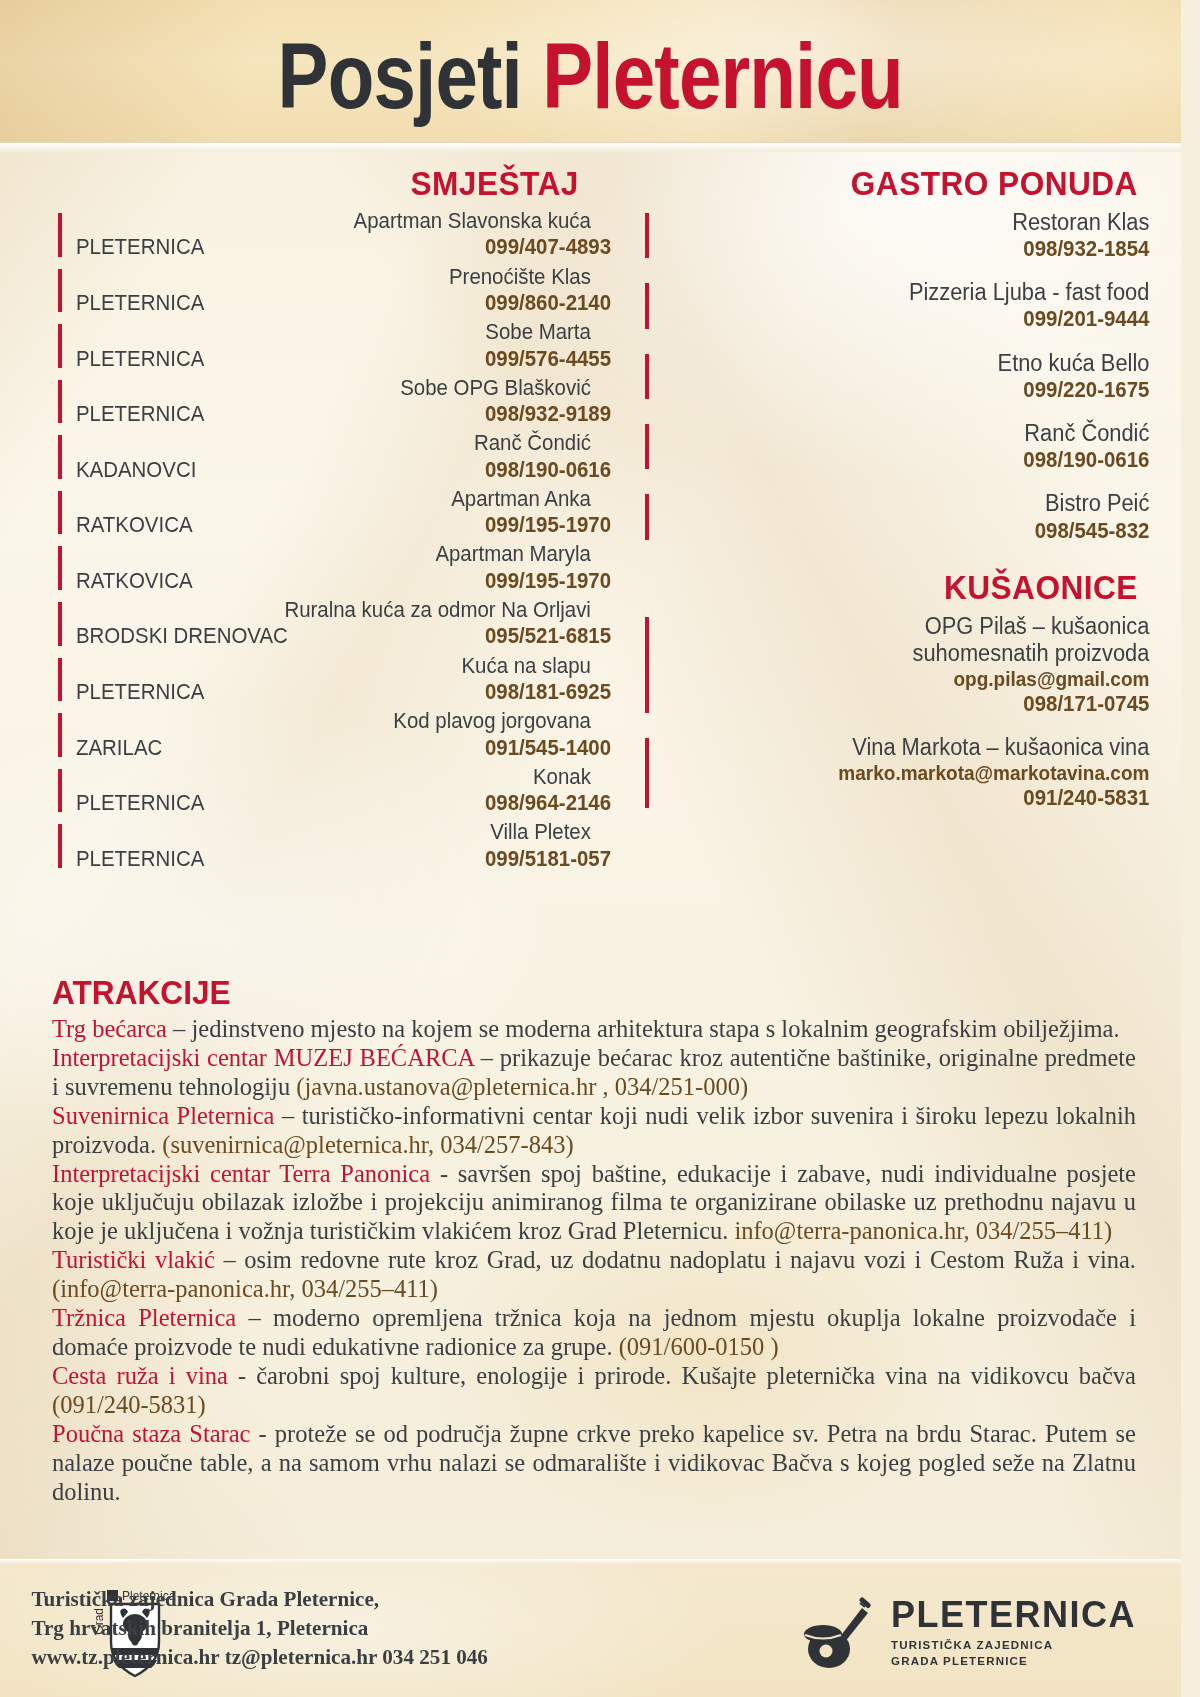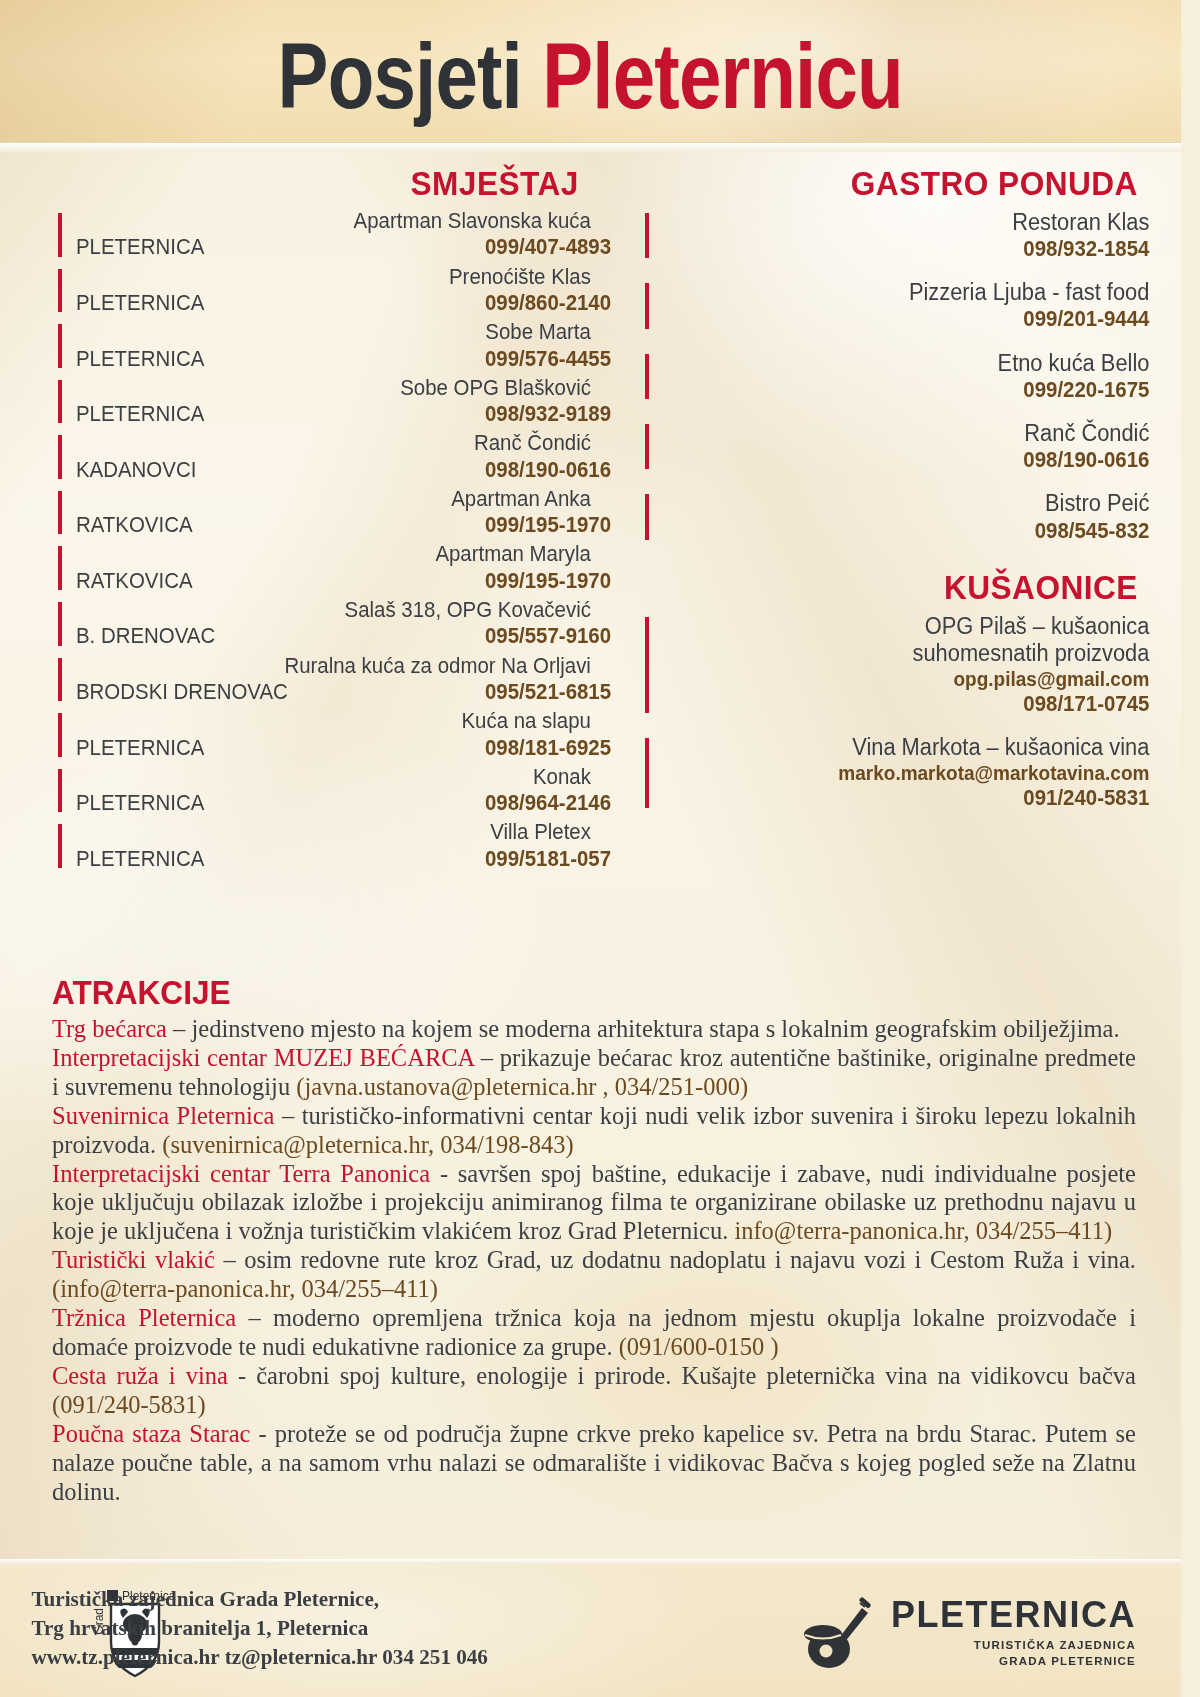--- a/index.html
+++ b/index.html
@@ -123,21 +123,21 @@
     font-family:"Liberation Serif", serif;font-weight:bold;
     transform:scaleX(.96);
   }
   .tz-logo{position:absolute;right:45px;top:30px;display:flex;align-items:center;gap:14px;}
   .tz-text{line-height:1;}
   .tz-name{
     color:#2f3337;font-weight:bold;font-size:36px;letter-spacing:1.5px;
   }
   .tz-sub{
     color:#2f3337;font-weight:bold;font-size:11.5px;letter-spacing:1.2px;
-    margin-top:5px;line-height:1.35;text-align:right;
+    margin-top:5px;line-height:1.35;
   }
 </style>
 </head>
 <body>
 
 <div class="page">
 
   <div class="header">
     <div class="header-title">
       <span class="t-dark">Posjeti</span><span>&nbsp;</span><span class="t-red">Pleternicu</span>
@@ -193,38 +193,38 @@
             </div>
           </div>
           <div class="entry">
             <div class="e-name">Apartman Maryla</div>
             <div class="e-row">
               <div class="e-place">RATKOVICA</div>
               <div class="e-phone">099/195-1970</div>
             </div>
           </div>
           <div class="entry">
-            <div class="e-name">Salaš 318, OPG Kovačević</div>
-            <div class="e-row">
-              <div class="e-place">B. DRENOVAC</div>
-              <div class="e-phone">095/557-9160</div>
-            </div>
-          </div>
-          <div class="entry">
             <div class="e-name">Ruralna kuća za odmor Na Orljavi</div>
             <div class="e-row">
               <div class="e-place">BRODSKI DRENOVAC</div>
               <div class="e-phone">095/521-6815</div>
             </div>
           </div>
           <div class="entry">
             <div class="e-name">Kuća na slapu</div>
             <div class="e-row">
               <div class="e-place">PLETERNICA</div>
               <div class="e-phone">098/181-6925</div>
+            </div>
+          </div>
+          <div class="entry">
+            <div class="e-name">Kod plavog jorgovana</div>
+            <div class="e-row">
+              <div class="e-place">ZARILAC</div>
+              <div class="e-phone">091/545-1400</div>
             </div>
           </div>
           <div class="entry">
             <div class="e-name">Konak</div>
             <div class="e-row">
               <div class="e-place">PLETERNICA</div>
               <div class="e-phone">098/964-2146</div>
             </div>
           </div>
           <div class="entry">
@@ -277,21 +277,21 @@
           </div>
         </div>
     </div>
   </div>
 
   <div class="attractions">
     <div class="attr-title">ATRAKCIJE</div>
     <div class="attr-body" id="attr-list">
         <p class="attr-p"><span class="a-red">Trg bećarca</span><span> – jedinstveno mjesto na kojem se moderna arhitektura stapa s lokalnim geografskim obilježjima.</span></p>
         <p class="attr-p"><span class="a-red">Interpretacijski centar MUZEJ BEĆARCA</span><span> –  prikazuje bećarac kroz autentične baštinike, originalne predmete i suvremenu tehnologiju </span><span class="a-brown">(javna.ustanova@pleternica.hr , 034/251-000)</span></p>
-        <p class="attr-p"><span class="a-red">Suvenirnica Pleternica</span><span> – turističko-informativni centar koji nudi velik izbor suvenira i široku lepezu lokalnih proizvoda. </span><span class="a-brown">(suvenirnica@pleternica.hr, 034/198-843)</span></p>
+        <p class="attr-p"><span class="a-red">Suvenirnica Pleternica</span><span> – turističko-informativni centar koji nudi velik izbor suvenira i široku lepezu lokalnih proizvoda. </span><span class="a-brown">(suvenirnica@pleternica.hr, 034/257-843)</span></p>
         <p class="attr-p"><span class="a-red">Interpretacijski centar Terra Panonica</span><span> - savršen spoj baštine, edukacije i zabave, nudi individualne posjete koje uključuju obilazak izložbe i projekciju animiranog filma te organizirane obilaske uz prethodnu najavu u koje je uključena i vožnja turističkim vlakićem kroz Grad Pleternicu. </span><span class="a-brown">info@terra-panonica.hr, 034/255–411)</span></p>
         <p class="attr-p"><span class="a-red">Turistički vlakić</span><span> – osim redovne rute kroz Grad, uz dodatnu nadoplatu i najavu vozi i Cestom Ruža i vina. </span><span class="a-brown">(info@terra-panonica.hr, 034/255–411)</span></p>
         <p class="attr-p"><span class="a-red">Tržnica Pleternica</span><span> – moderno opremljena tržnica koja na jednom mjestu okuplja lokalne proizvodače i domaće proizvode te nudi edukativne radionice za grupe. </span><span class="a-brown">(091/600-0150 )</span></p>
         <p class="attr-p"><span class="a-red">Cesta ruža i vina</span><span> - čarobni spoj kulture, enologije i prirode. Kušajte pleternička vina na vidikovcu bačva </span><span class="a-brown">(091/240-5831)</span></p>
         <p class="attr-p"><span class="a-red">Poučna staza Starac</span><span> - proteže se od područja župne crkve preko kapelice sv. Petra na brdu Starac. Putem se nalaze poučne table, a na samom vrhu nalazi se odmaralište i vidikovac Bačva s kojeg pogled seže na Zlatnu dolinu.</span></p>
       </div>
   </div>
 
   <div class="footer-sep"></div>
   <div class="footer">

